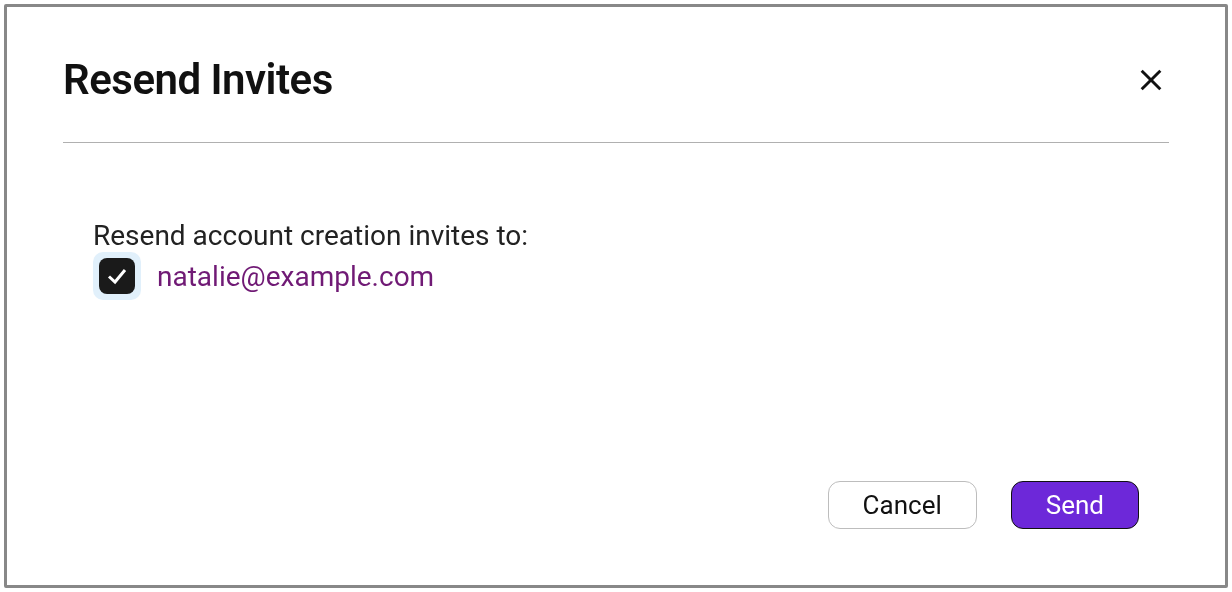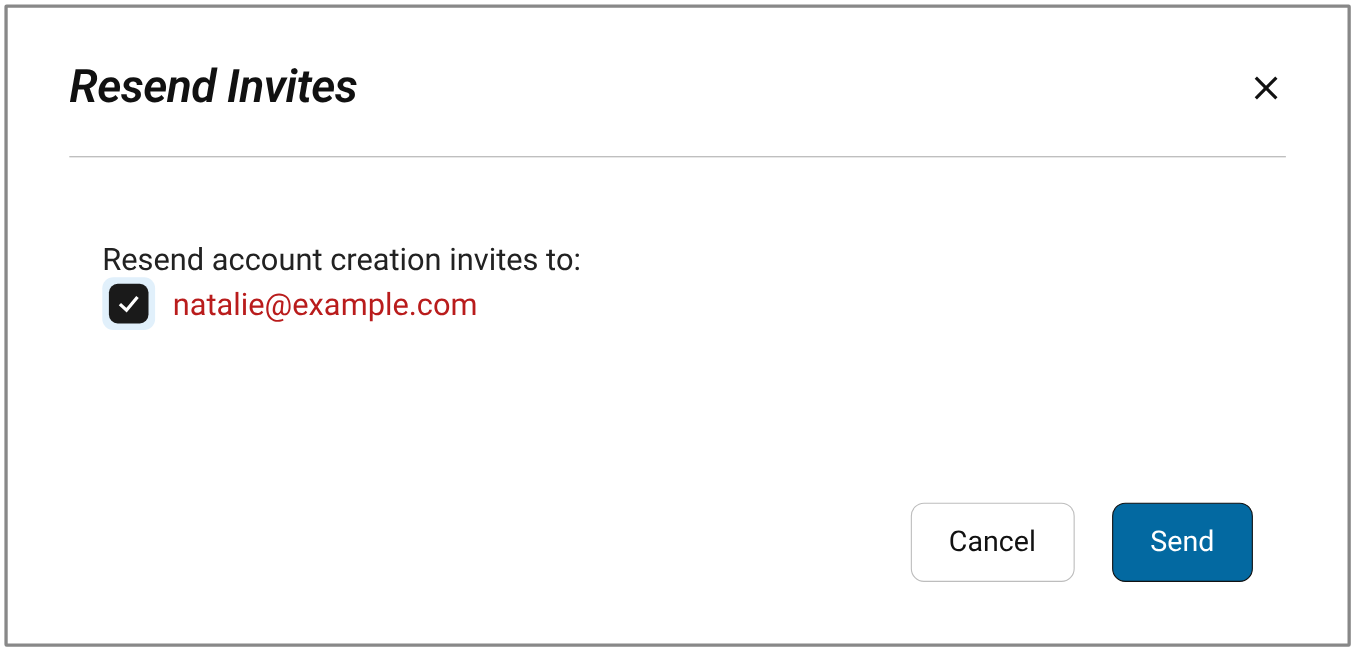--- a/index.html
+++ b/index.html
@@ -32,21 +32,20 @@
       justify-content: space-between;
       align-items: center;
       padding-bottom: 38px;
       border-bottom: 1px solid #b0b0b0;
     }
     .modal-title {
       font-size: 42px;
       font-weight: 600;
       color: #111;
       letter-spacing: -0.5px;
-      font-style: italic;
     }
     .close-btn {
       background: none;
       border: none;
       cursor: pointer;
       padding: 4px;
       color: #111;
       display: flex;
       align-items: center;
       justify-content: center;
@@ -92,43 +91,43 @@
     }
     .checkbox-box svg {
       width: 24px;
       height: 24px;
       stroke: #fff;
       stroke-width: 3;
       fill: none;
     }
     .invite-email {
       font-size: 28px;
-      color: #b91c1c;
+      color: #701a75;
     }
     .modal-footer {
       display: flex;
       justify-content: flex-end;
       gap: 34px;
       padding-right: 30px;
       padding-bottom: 8px;
     }
     .btn {
       font-size: 26px;
-      padding: 20px 34px;
+      padding: 8px 34px;
       border-radius: 12px;
       cursor: pointer;
       font-family: inherit;
     }
     .btn-secondary {
       background: #fff;
       border: 1.5px solid #bdbdbd;
       color: #111;
     }
     .btn-primary {
-      background: #0369a1;
+      background: #6d28d9;
       border: 1.5px solid #111;
       color: #fff;
     }
   </style>
 </head>
 <body>
 
 <div class="modal">
   <div class="modal-header">
     <h1 class="modal-title">Resend Invites</h1>

